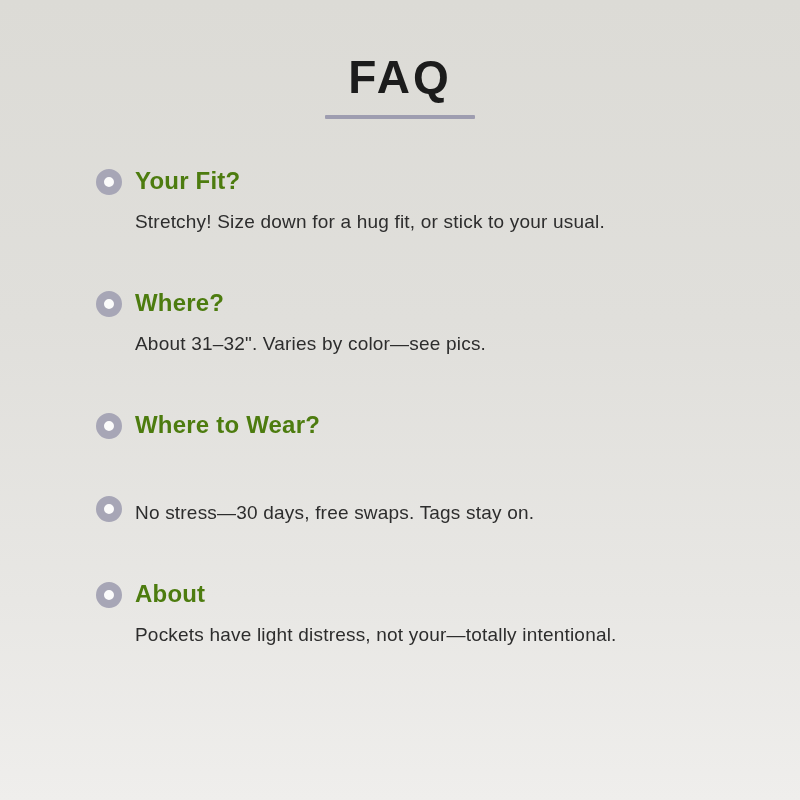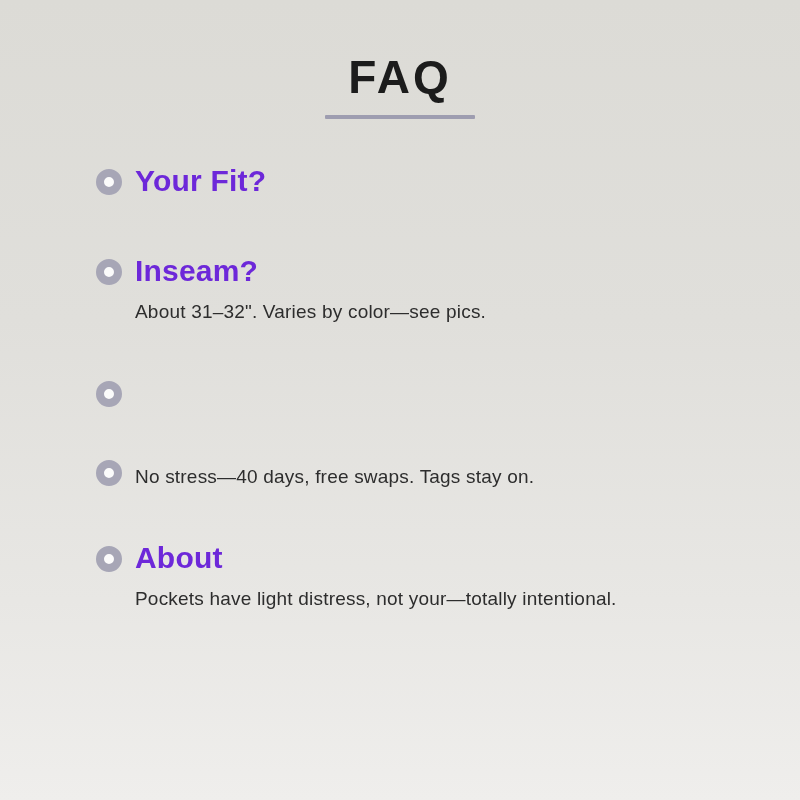--- a/index.html
+++ b/index.html
@@ -47,23 +47,23 @@
     width: 10px;
     height: 10px;
     border: 8px solid #a7a6b6;
     border-radius: 50%;
     background: #fbfbfb;
     margin-top: 6px;
     margin-right: 13px;
   }
   .faq-content { flex: 1 1 auto; }
   .faq-question {
-    font-size: 30px;
+    font-size: 24px;
     font-weight: 700;
-    color: #6d28d9;
+    color: #4d7c0f;
     line-height: 36px;
     letter-spacing: 0.2px;
   }
   .faq-answer {
     margin-top: 7px;
     font-size: 19px;
     color: #2d2d2d;
     line-height: 32px;
     letter-spacing: 0.2px;
   }
@@ -78,45 +78,47 @@
     <div class="title-underline"></div>
   </div>
 
   <div class="faq-list">
 
     <div class="faq-item">
       <div class="bullet-icon"></div>
       <div class="faq-content">
         <div class="faq-question">Your Fit?</div>
         <div class="faq-answer">
+          <div>Stretchy! Size down for a hug fit, or stick to your usual.</div>
         </div>
       </div>
     </div>
 
     <div class="faq-item">
       <div class="bullet-icon"></div>
       <div class="faq-content">
-        <div class="faq-question">Inseam?</div>
+        <div class="faq-question">Where?</div>
         <div class="faq-answer">
           <div>About 31–32". Varies by color—see pics.</div>
         </div>
       </div>
     </div>
 
     <div class="faq-item">
       <div class="bullet-icon"></div>
       <div class="faq-content">
+        <div class="faq-question">Where to Wear?</div>
       </div>
     </div>
 
     <div class="faq-item">
       <div class="bullet-icon"></div>
       <div class="faq-content">
         <div class="faq-answer">
-          <div>No stress—40 days, free swaps. Tags stay on.</div>
+          <div>No stress—30 days, free swaps. Tags stay on.</div>
         </div>
       </div>
     </div>
 
     <div class="faq-item">
       <div class="bullet-icon"></div>
       <div class="faq-content">
         <div class="faq-question">About</div>
         <div class="faq-answer">
           <div>Pockets have light distress, not your—totally intentional.</div>

